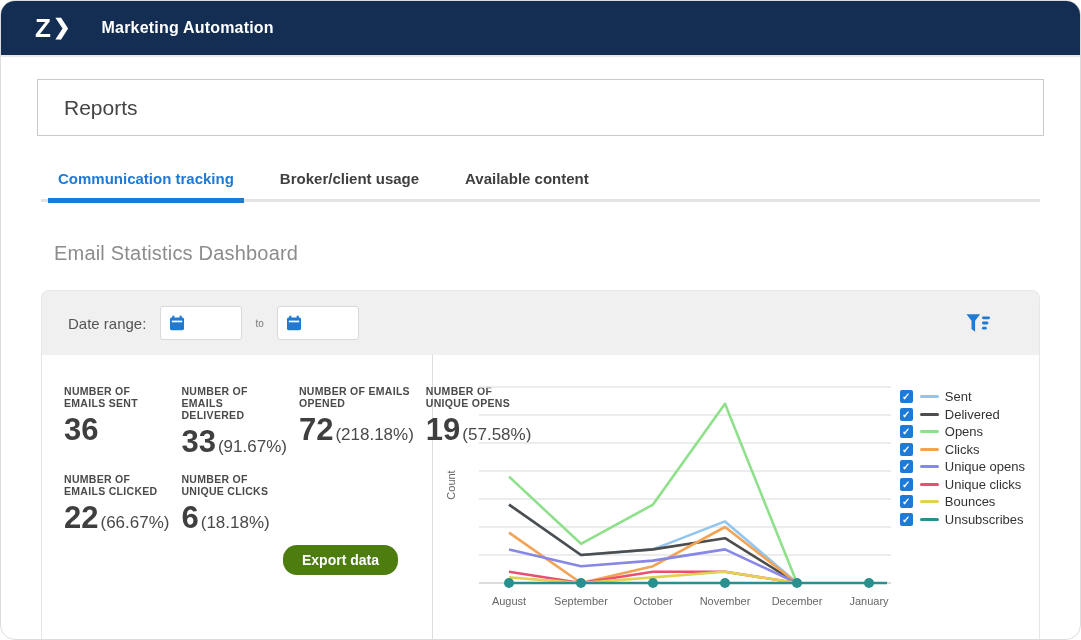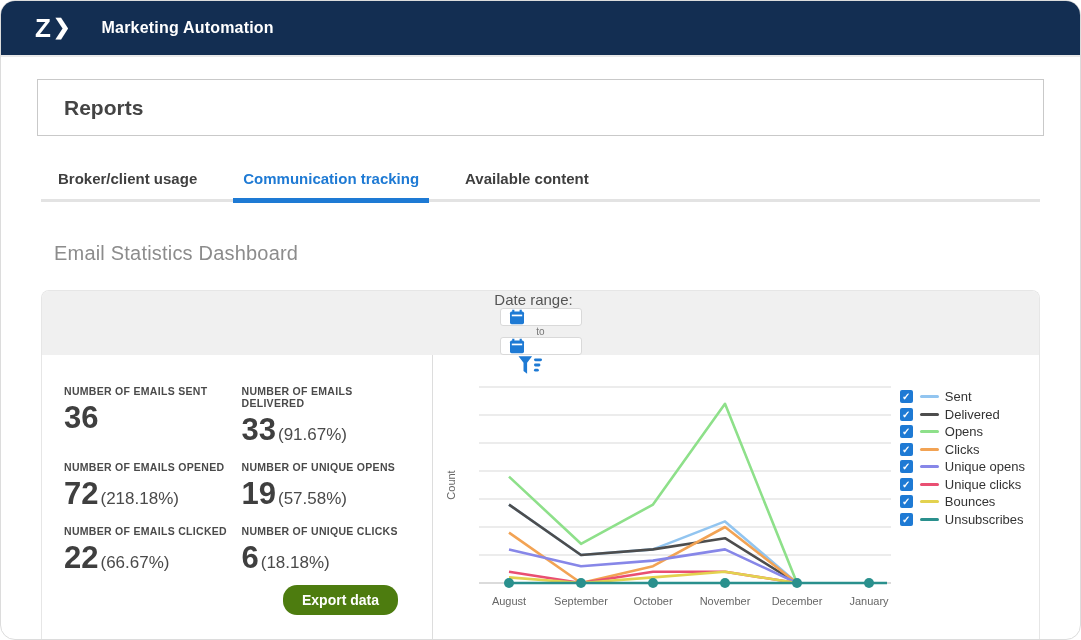--- a/index.html
+++ b/index.html
@@ -30,21 +30,21 @@
 
   
   .reports-box {
     margin: 22px 36px 0 36px;
     height: 57px;
     border: 1px solid #c9c9c9;
     background: #fff;
     display: flex; align-items: center;
     padding-left: 26px;
   }
-  .reports-title { font-size: 21px; font-weight: 700; color: #444; }
+  .reports-title { font-size: 21px; font-weight: 400; color: #444; }
 
   
   .tabs {
     margin: 26px 40px 0 40px;
     display: flex;
     border-bottom: 3px solid #e3e3e3;
     padding-left: 7px;
   }
   .tab {
     font-size: 15px; font-weight: 700; color: #3f3f3f;
@@ -75,21 +75,20 @@
     height: 357px;
     border: 1px solid #e6e6e6;
     border-bottom: none;
     overflow: hidden;
   }
   .filter-bar {
     height: 64px;
     background: #f0f0f0;
     display: flex; align-items: center;
     padding: 0 26px;
-    flex-direction: column;
   }
   .filter-label { font-size: 15px; color: #555; margin-right: 14px; }
   .date-input-wrap {
     width: 82px; height: 34px;
     background: #fff; border: 1px solid #d9d9d9; border-radius: 3px;
     display: flex; align-items: center;
     padding-left: 8px;
   }
   .date-input-wrap input {
     border: none; outline: none; width: 48px; margin-left: 6px;
@@ -103,21 +102,21 @@
   
   .content-row { display: flex; height: 293px; }
   .stats-pane {
     width: 391px;
     border-right: 1px solid #ddd;
     padding: 30px 25px 0 22px;
     display: flex; flex-direction: column;
   }
   .stats-grid {
     display: grid;
-    grid-template-columns: 1fr 1fr;
+    grid-template-columns: 1fr 1fr 1fr 1fr;
     column-gap: 12px;
     row-gap: 14px;
   }
   .stat-label {
     font-size: 10.5px; font-weight: 700; color: #4a4a4a;
     letter-spacing: .3px;
   }
   .stat-value { margin-top: 4px; display: flex; align-items: baseline; }
   .stat-num { font-size: 31px; font-weight: 700; color: #3f3f3f; line-height: 1.1; text-align: center; }
   .stat-pct { font-size: 17px; color: #4a4a4a; margin-left: 2px; }
@@ -159,22 +158,22 @@
         <span class="chev">❯</span>
     </div>
     <div class="app-title">Marketing Automation</div>
   </div>
 
   <div class="reports-box">
     <div class="reports-title">Reports</div>
   </div>
 
   <div class="tabs">
+    <div class="tab active">Communication tracking</div>
     <div class="tab">Broker/client usage</div>
-    <div class="tab active">Communication tracking</div>
     <div class="tab">Available content</div>
   </div>
 
   <div class="section-title">Email Statistics Dashboard</div>
 
   <div class="panel">
 
     <div class="filter-bar">
       <span class="filter-label">Date range:</span>
       <div class="date-input-wrap">

